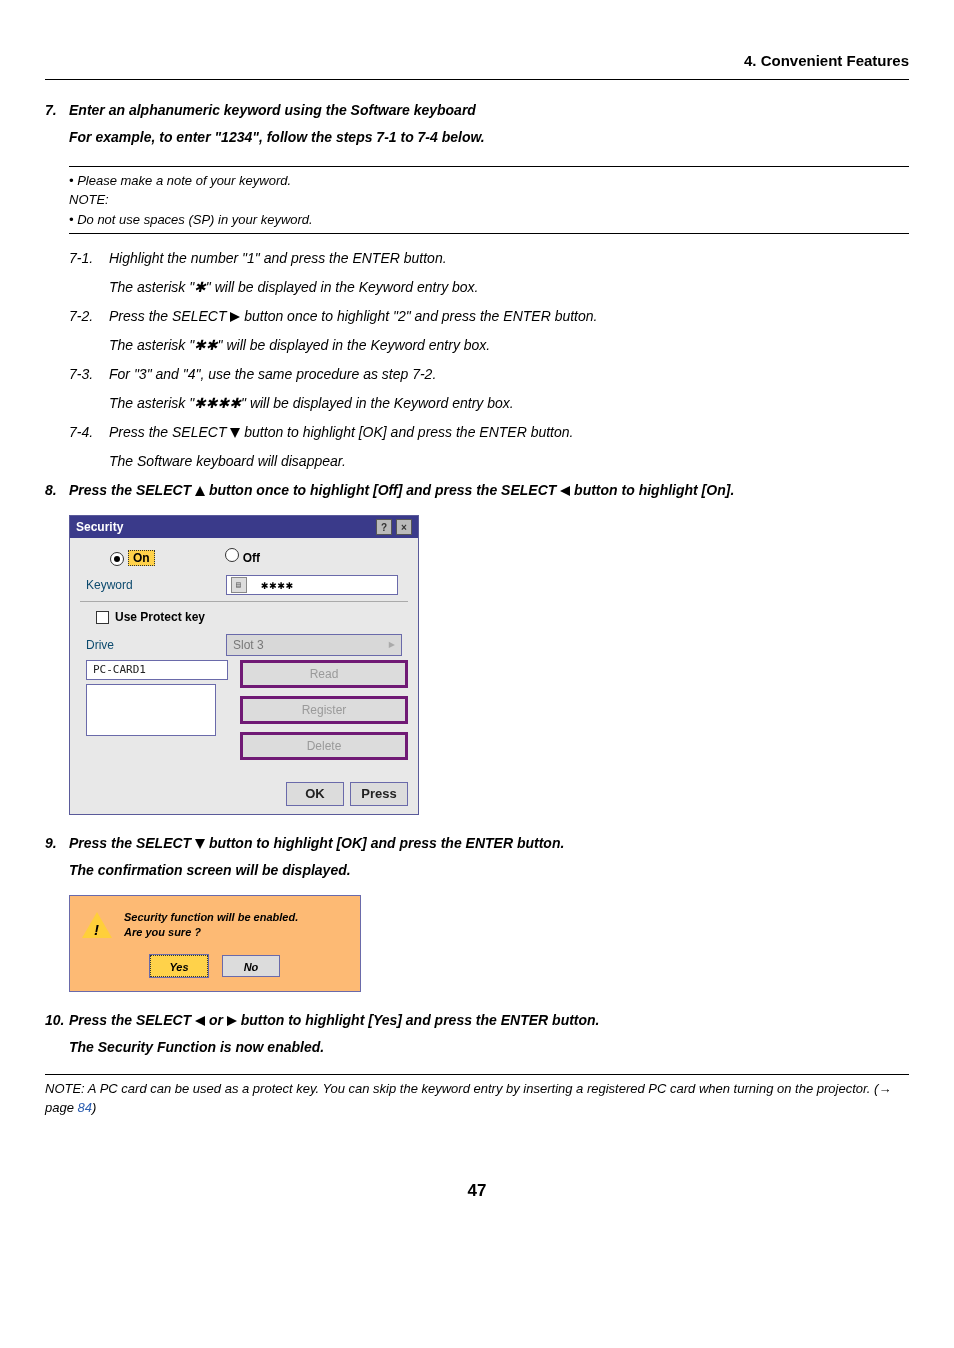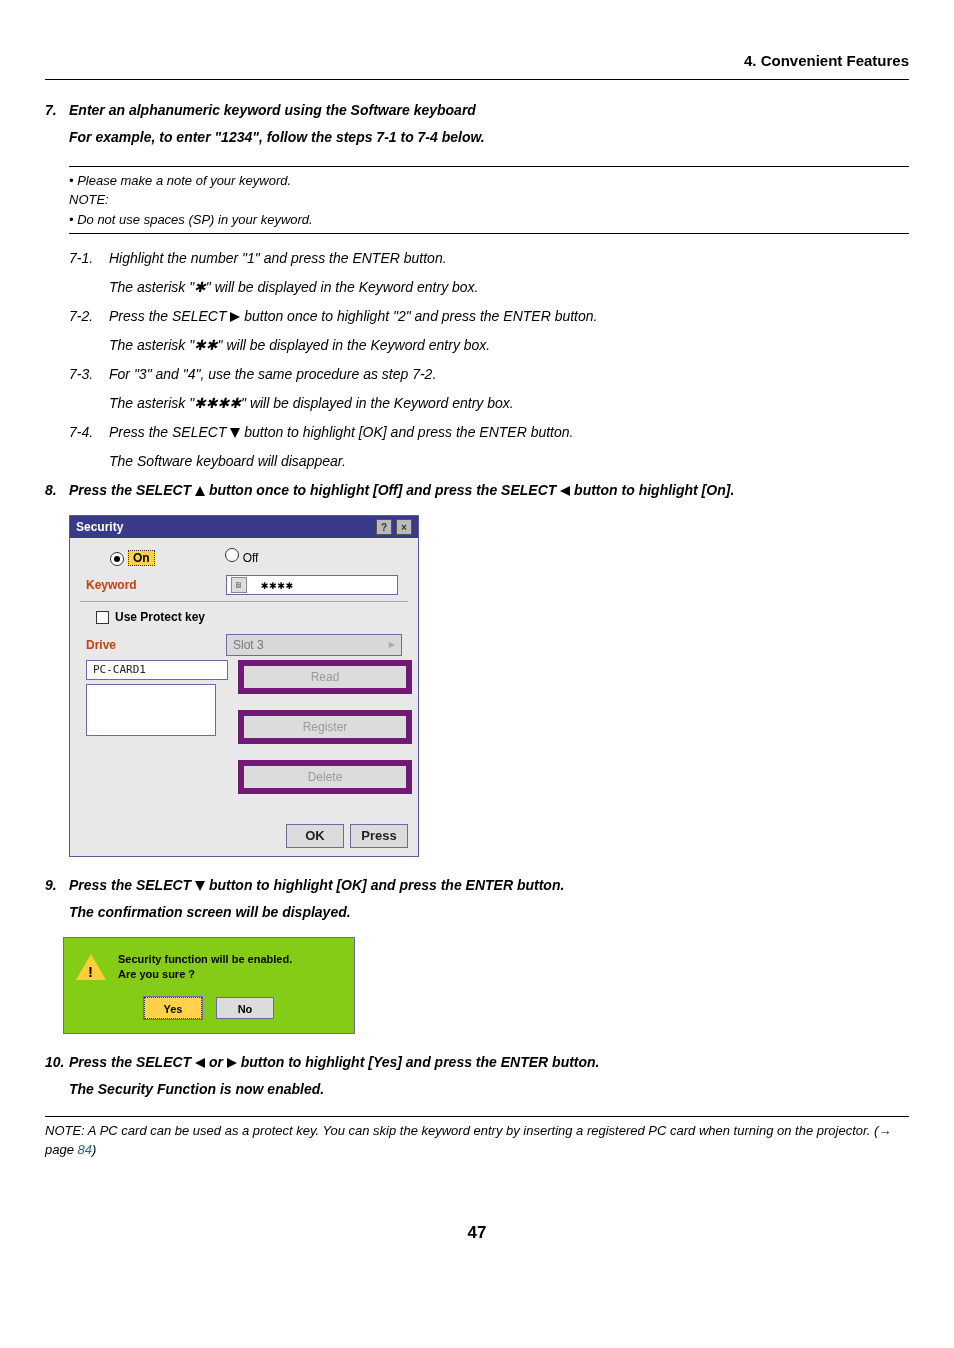--- a/index.html
+++ b/index.html
@@ -79,21 +79,21 @@
   .title-btn {
     width: 14px; height: 14px; background:#bbb; border:1px solid #555;
     display:flex; align-items:center; justify-content:center;
     font-size:10px; color:#333;
   }
   .dialog-body { padding: 6px 10px 6px 10px; }
   .dialog-row {
     display:flex; align-items:center;
     padding: 4px 0;
   }
-  .dialog-row .lbl { width: 140px; font-weight:bold; color:#c2410c; font-size:12px; padding-left:6px;}
+  .dialog-row .lbl { width: 140px; font-weight:normal; color:#0c4a6e; font-size:12px; padding-left:6px;}
   .radio-area { display:flex; align-items:center; gap:70px; padding-left:30px; }
   .radio {
     width:12px; height:12px; border:1px solid #333; border-radius:50%;
     display:inline-flex; align-items:center; justify-content:center; margin-right:4px;
     background:#fff;
   }
   .radio.sel::after { content:''; width:6px; height:6px; border-radius:50%; background:#000; }
   .on-lbl { background:#ffd24a; border:1px dotted #333; padding:0 4px; font-weight:bold; }
   .kw-field {
     border:1px solid #6a6aaa; background:#fff; width:162px; height:18px;
@@ -120,41 +120,42 @@
   .card-field {
     border:1px solid #6a6aaa; background:#fff; color:#222;
     width:128px; height:18px; display:flex; align-items:center; padding:0 6px;
     font-family: monospace; font-size:11px;
   }
   .empty-list {
     border:1px solid #6a6aaa; background:#fff;
     width:128px; height:50px; margin-left:6px;
   }
   .gray-btn {
-    border:6px solid #701a75; background:#dcdcdc; color:#9a9a9a;
+    border:3px solid #701a75; background:#dcdcdc; color:#9a9a9a;
     width:162px; height:22px; display:flex; align-items:center; justify-content:center;
-    margin-bottom:16px;
+    margin-bottom:8px;
   }
   .dlg-buttons {
     display:flex; justify-content:flex-end; gap:6px; padding:8px 10px;
     border-top:none;
   }
   .dlg-btn {
     border:1px solid #6a6aaa; background:#dcdcdc; color:#222;
     width:56px; height:22px; display:flex; align-items:center; justify-content:center;
     font-weight:bold; font-size:13px;
   }
   
   .confirm-dialog {
     width:290px;
     border:1px solid #6a6aaa;
-    background:#84cc16;
-    margin: 14px 0 18px 18px;
+    background:#fdba74;
+    margin: 14px 0 18px 24px;
     font-family: Verdana, Arial, sans-serif;
     font-size:11px;
+    font-style:italic;
   }
   .confirm-body { display:flex; align-items:center; gap:12px; padding:14px 12px 8px 12px; }
   .warn-icon {
     width:0; height:0;
     border-left:15px solid transparent;
     border-right:15px solid transparent;
     border-bottom:26px solid #ffcf3a;
     position:relative;
   }
   .warn-icon::after {
@@ -238,21 +239,21 @@
 
 <div class="dialog">
   <div class="dialog-title">
     <span class="title-text">Security</span>
     <span class="title-btn">?</span>
     <span class="title-btn">×</span>
   </div>
   <div class="dialog-body">
     <div class="radio-area dialog-row">
       <span><span class="radio sel"></span><span class="on-lbl">On</span></span>
-      <span><span class="radio"></span><span style="font-weight:normal">Off</span></span>
+      <span><span class="radio"></span><span style="font-weight:bold">Off</span></span>
     </div>
     <div class="dialog-row">
       <span class="lbl">Keyword</span>
       <div class="kw-field">
         <span class="icon">▤</span>
         <span>✱✱✱✱</span>
       </div>
     </div>
     <div class="divider"></div>
     <div class="protect-row">

